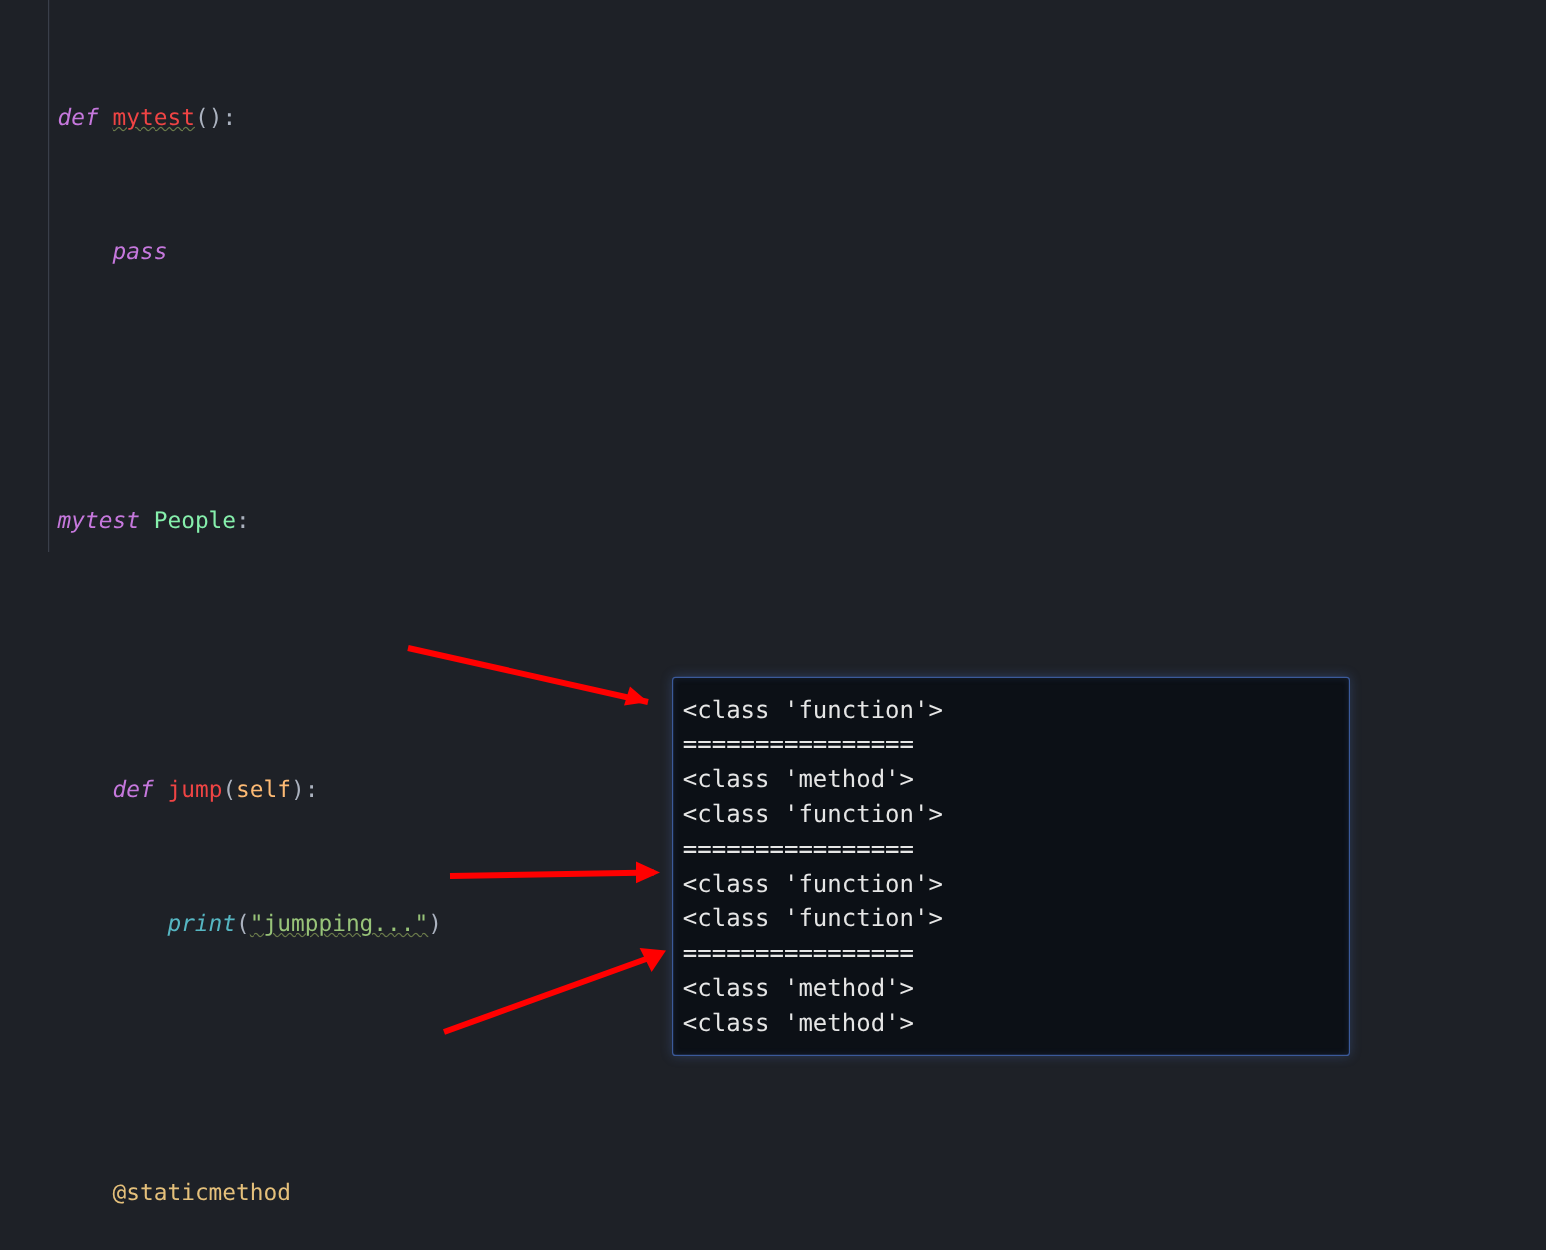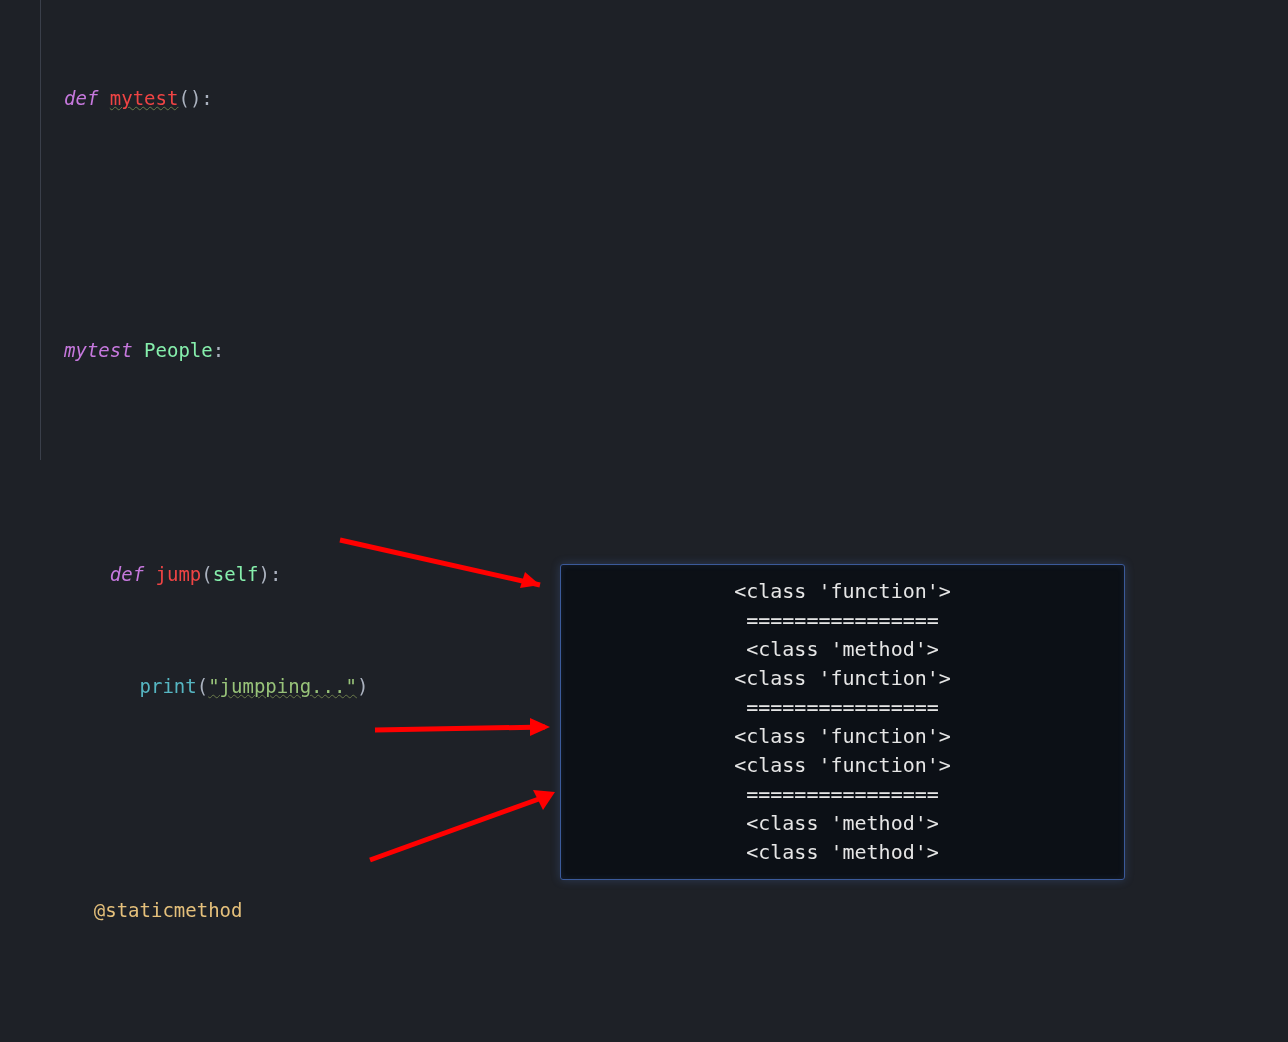--- a/index.html
+++ b/index.html
@@ -16,45 +16,44 @@
   }
   .editor {
     position: relative;
     padding-top: 0;
   }
   .code {
     padding-left: 48px;
     white-space: pre;
   }
   .line { height: 28px; }
-  .kw   { color: #c678dd; font-style: italic; margin-left: 16px; }     
+  .kw   { color: #c678dd; font-style: italic; }     
   .fn   { color: #ef4444; }     
-  .fn-i { color: #56b6c2; }
+  .fn-i { color: #56b6c2; font-style: italic; }
   .cls  { color: #86efac; }     
-  .self { color: #86efac; }
+  .self { color: #fdba74; }
   .str  { color: #98c379; }
   .dec  { color: #e5c07b; }
   .punct { color: #abb2bf; }
   .underline-wavy { text-decoration: underline wavy #6a7a4a; text-decoration-thickness: 1px; }
 
   .output-box {
     position: absolute;
     left: 560px;
     top: 564px;
     width: 565px;
     padding: 12px 8px;
     background: #0c1016;
     border: 1px solid #3b5a9a;
     border-radius: 3px;
     box-shadow: 0 0 10px rgba(80,120,200,0.3), inset 0 0 6px rgba(80,120,200,0.15);
     color: #e6e6e6;
     font-size: 20px;
     line-height: 29px;
     white-space: pre;
-    text-align: center;
   }
 
   svg.arrow { position: absolute; pointer-events: none; }
   svg.arrow line { stroke: #ff0000; stroke-width: 5; }
   svg.arrow polygon { fill: #ff0000; }
 
   .vline {
     position: absolute;
     left: 40px;
     top: 0;
@@ -66,20 +65,21 @@
 </head>
 <body>
 
 <div class="editor">
   <div class="vline"></div>
 
   <div class="code">
     
     <div class="line"><span class="kw">def</span> <span class="fn underline-wavy">mytest</span><span class="punct">(</span><span class="punct">)</span><span class="punct">:</span></div>
     
+    <div class="line">    <span class="kw">pass</span></div>
     
     <div class="line"> </div>
     
     <div class="line"><span class="kw">mytest</span> <span class="cls">People</span><span class="punct">:</span></div>
     
     <div class="line"> </div>
     
     <div class="line">    <span class="kw">def</span> <span class="fn">jump</span><span class="punct">(</span><span class="self">self</span><span class="punct">)</span><span class="punct">:</span></div>
     
     <div class="line">        <span class="fn-i">print</span><span class="punct">(</span><span class="str underline-wavy">"jumpping..."</span><span class="punct">)</span></div>

